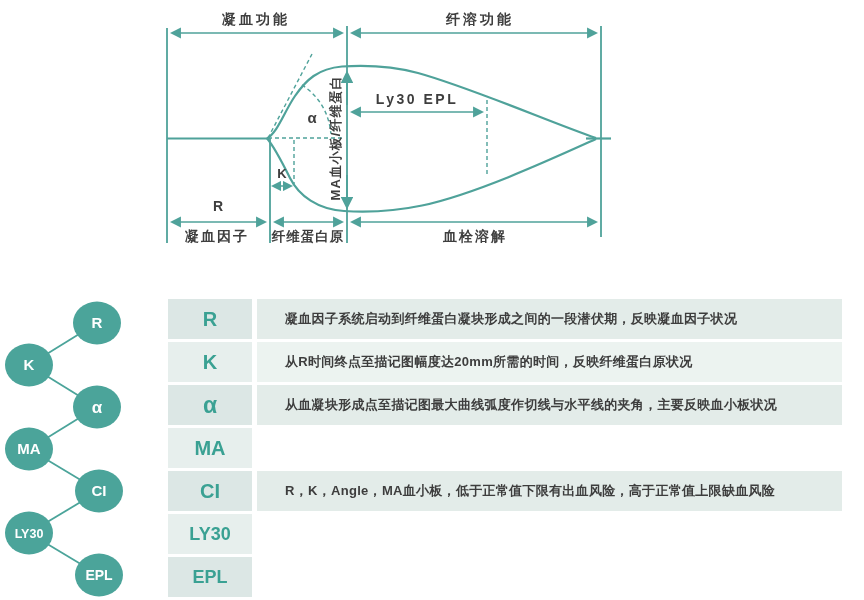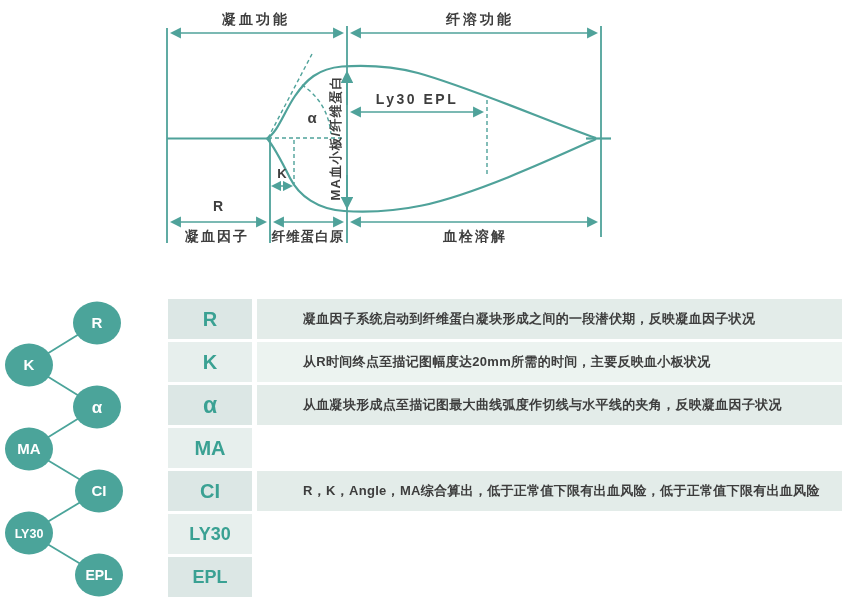--- a/index.html
+++ b/index.html
@@ -22,21 +22,21 @@
   .prow{display:flex;height:40px;margin-bottom:3px;}
   .pcell{
     width:84px;flex:0 0 84px;margin-right:5px;
     display:flex;align-items:center;justify-content:center;
     font-weight:bold;font-size:20px;color:#3aa193;
   }
   .pcell.alpha{font-size:23px;}
   .pcell.small{font-size:18px;}
   .dcell{
     flex:1;display:flex;align-items:center;
-    padding-left:46px;font-size:13px;font-weight:600;color:#3d3d3d;
+    padding-left:28px;font-size:13px;font-weight:600;color:#3d3d3d;
     letter-spacing:0.3px;
   }
   .prow.odd  .pcell{background:#dce7e5;}
   .prow.odd  .dcell{background:#e3ece9;}
   .prow.even .pcell{background:#e7efed;}
   .prow.even .dcell{background:#ecf3f0;}
 </style>
 </head>
 <body>
 
@@ -128,32 +128,32 @@
   <text class="node-label" x="99" y="292" font-size="14">EPL</text>
 </svg>
 
 <div class="ptable">
   <div class="prow odd">
     <div class="pcell">R</div>
     <div class="dcell">凝血因子系统启动到纤维蛋白凝块形成之间的一段潜伏期，反映凝血因子状况</div>
   </div>
   <div class="prow even">
     <div class="pcell">K</div>
-    <div class="dcell">从R时间终点至描记图幅度达20mm所需的时间，主要反映血小板状况</div>
+    <div class="dcell">从R时间终点至描记图幅度达20mm所需的时间，反映纤维蛋白原状况</div>
   </div>
   <div class="prow odd">
     <div class="pcell alpha">α</div>
-    <div class="dcell">从血凝块形成点至描记图最大曲线弧度作切线与水平线的夹角，反映凝血因子状况</div>
+    <div class="dcell">从血凝块形成点至描记图最大曲线弧度作切线与水平线的夹角，主要反映血小板状况</div>
   </div>
   <div class="prow even">
     <div class="pcell">MA</div>
   </div>
   <div class="prow odd">
     <div class="pcell">CI</div>
-    <div class="dcell">R，K，Angle，MA综合算出，低于正常值下限有出血风险，低于正常值下限有出血风险</div>
+    <div class="dcell">R，K，Angle，MA血小板，低于正常值下限有出血风险，高于正常值上限缺血风险</div>
   </div>
   <div class="prow even">
     <div class="pcell small">LY30</div>
   </div>
   <div class="prow odd">
     <div class="pcell small">EPL</div>
   </div>
 </div>
 
 </body></html>

